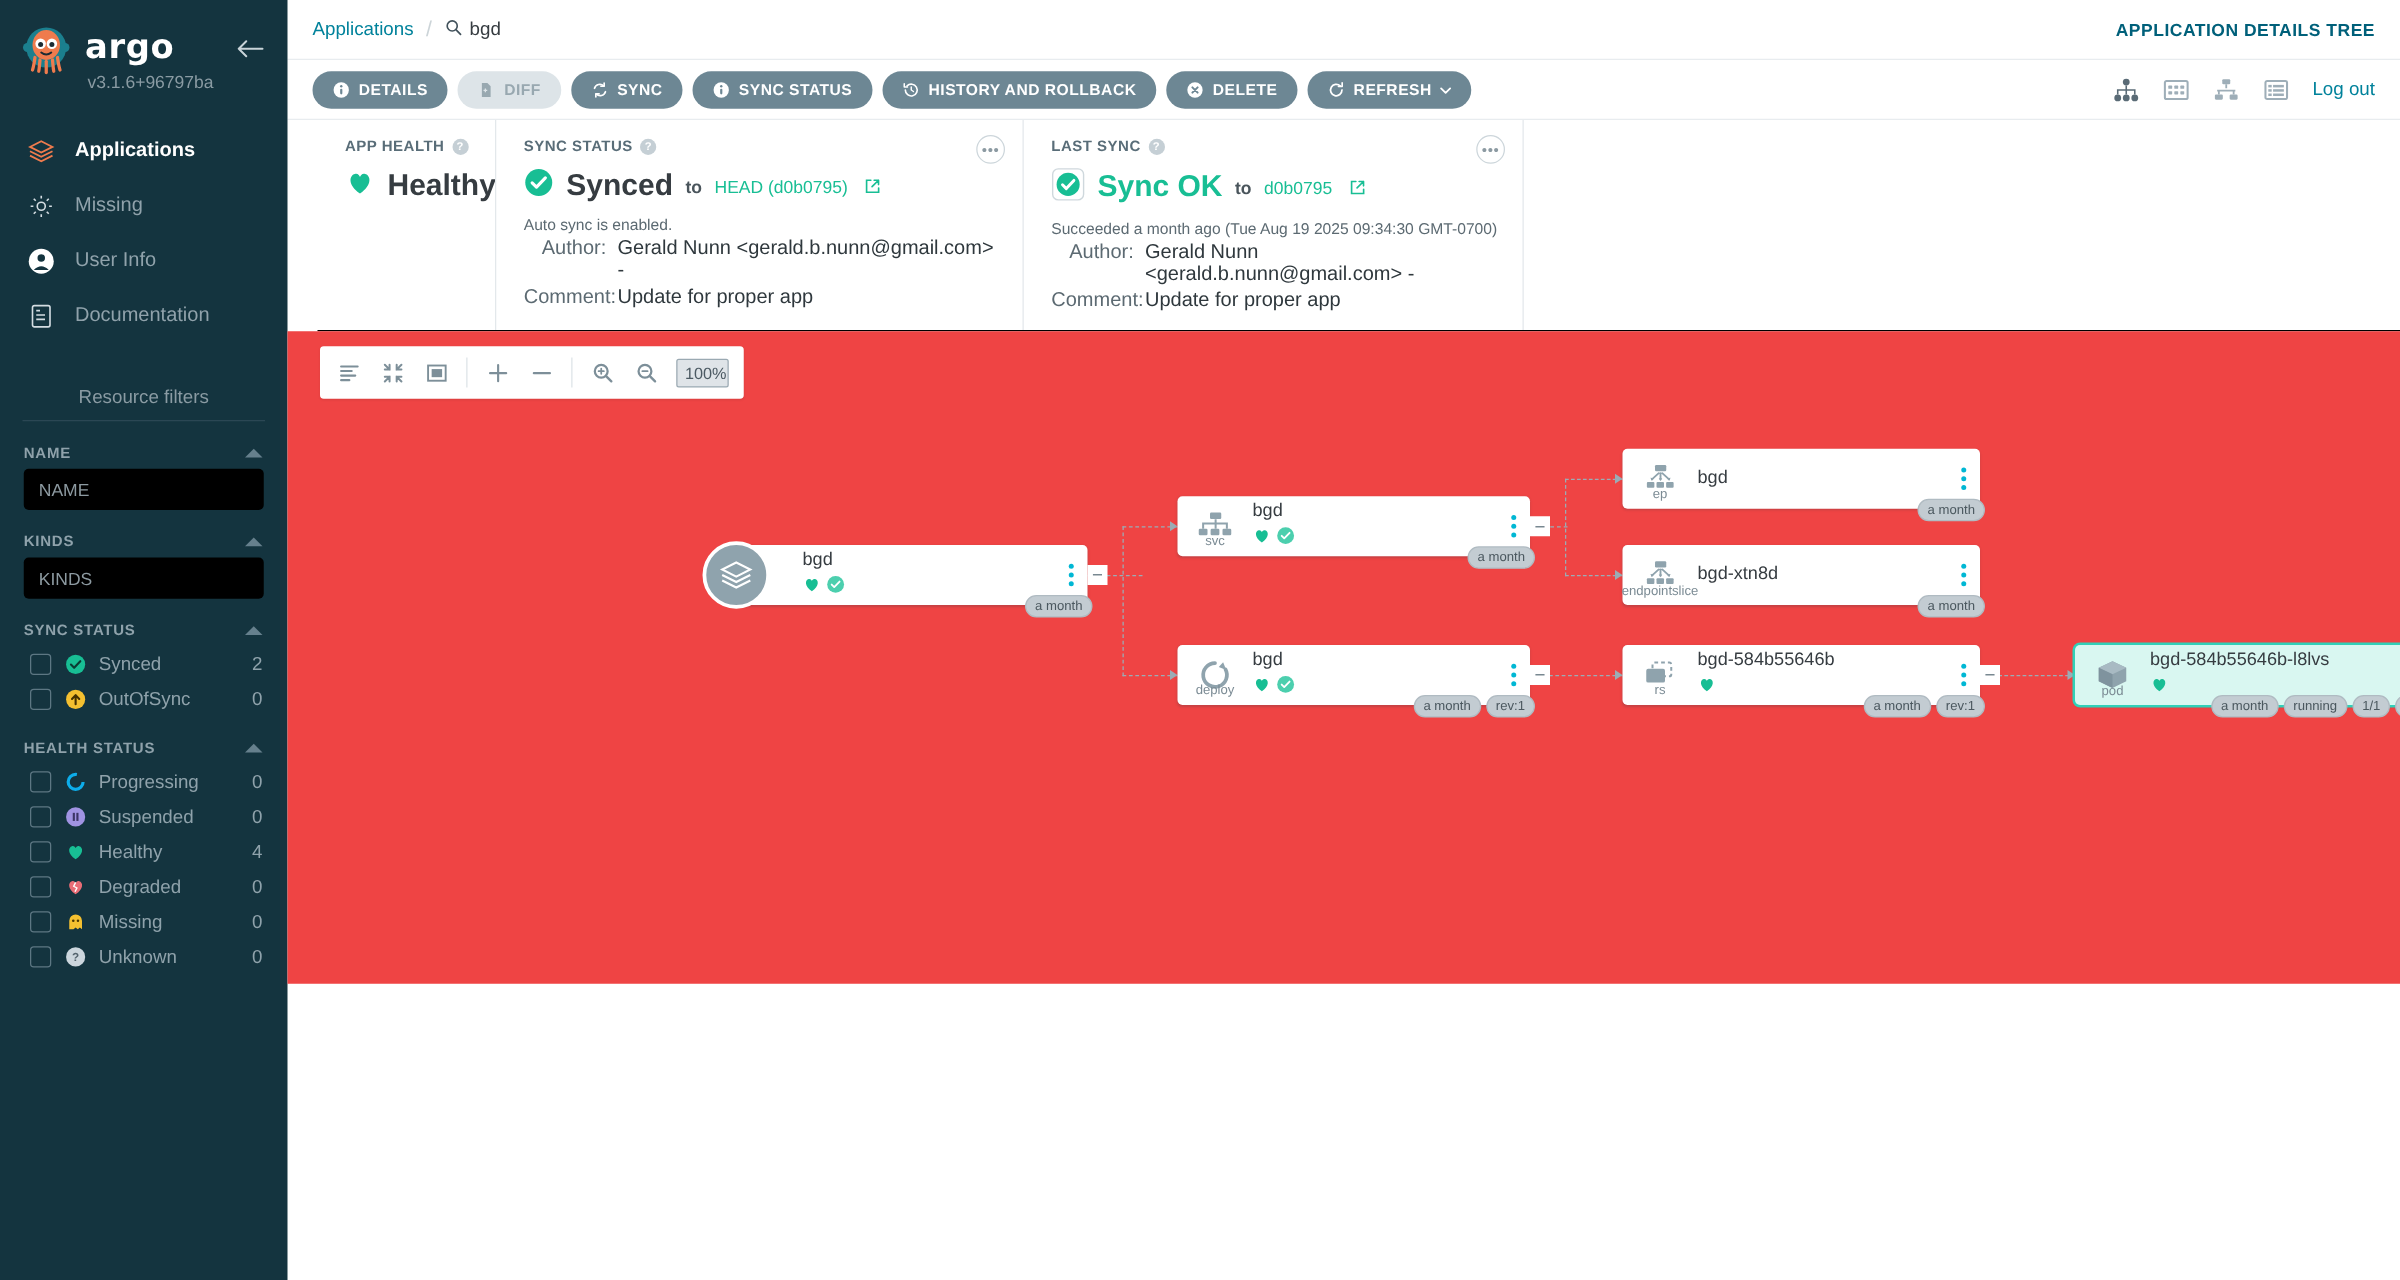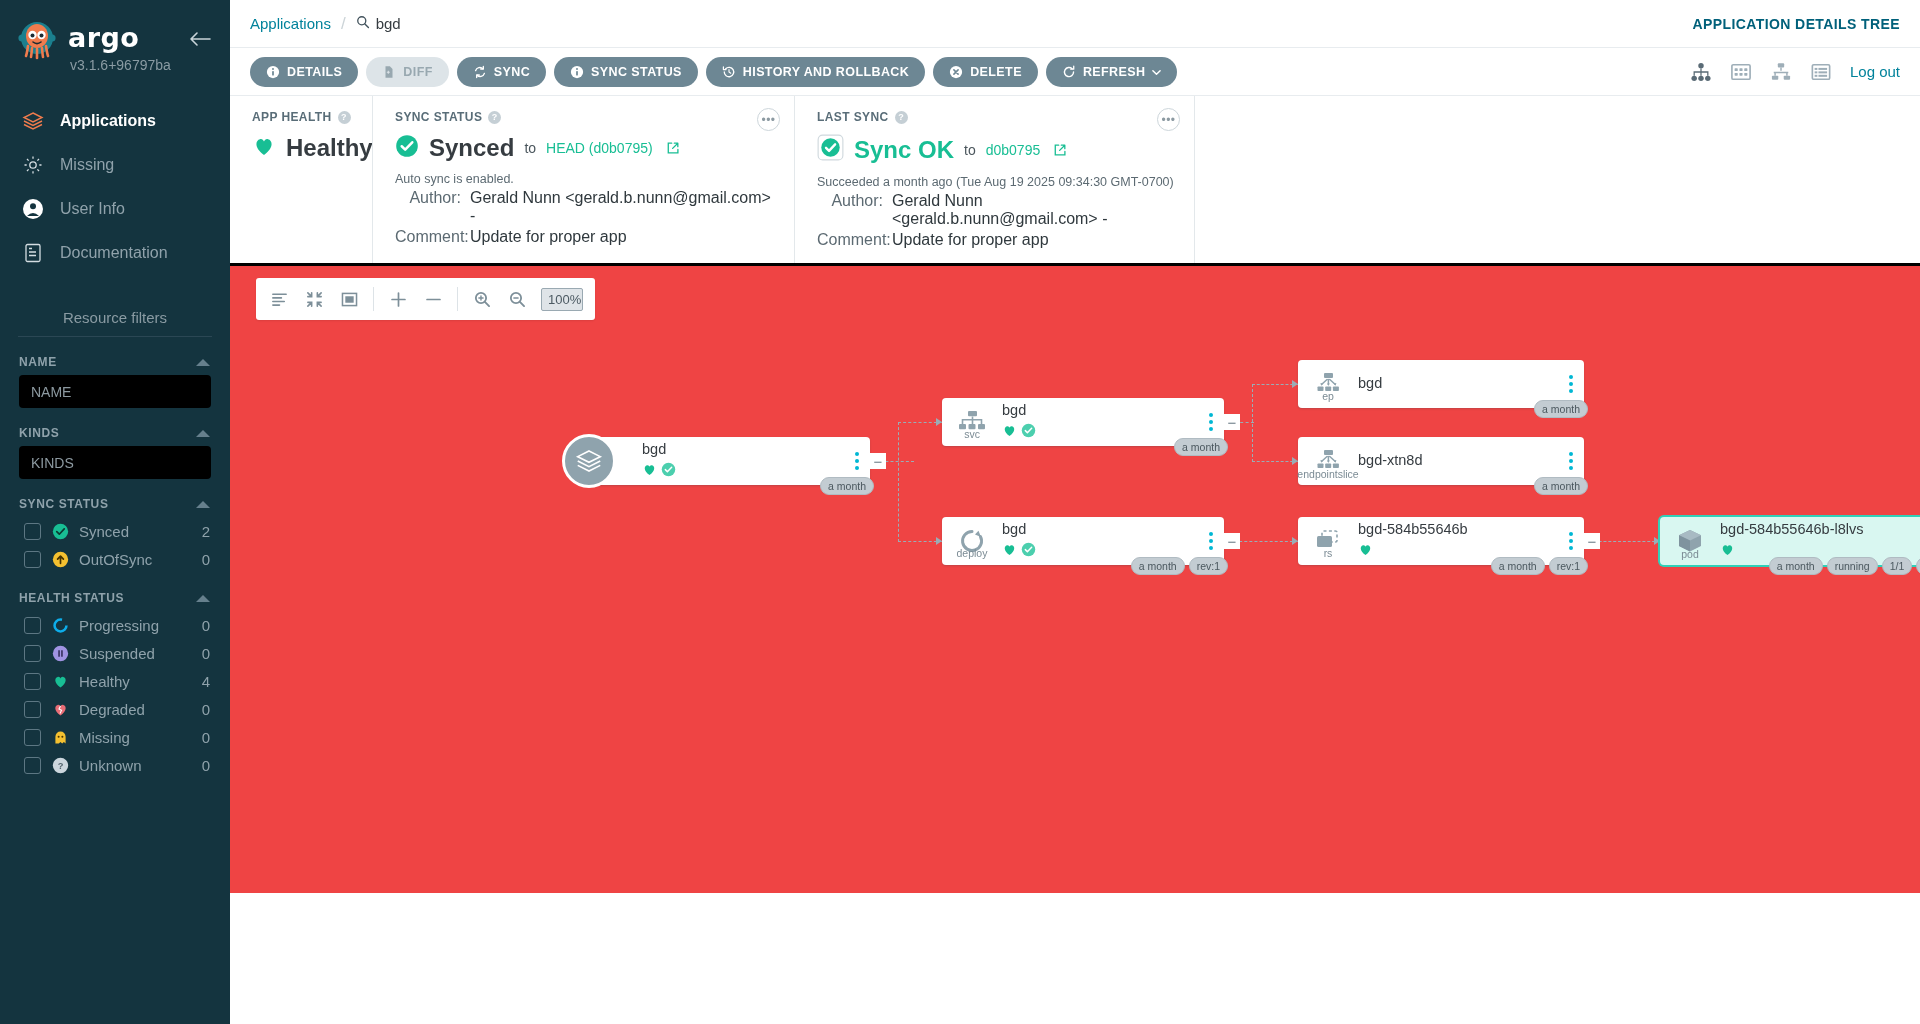--- a/index.html
+++ b/index.html
@@ -1,21 +1,21 @@
 <!DOCTYPE html>
 <html><head>
 <meta charset="utf-8">
 <style>
   * { box-sizing: border-box; margin: 0; padding: 0; }
   html, body {
     width: 1920px; height: 1024px;
     font-family: "Liberation Sans", sans-serif;
     background: #fff; overflow: hidden;
   }
-  #app { position: relative; width: 1920px; height: 893px; display: flex; }
+  #app { position: relative; width: 1920px; height: 787px; display: flex; }
 
   
   .sidebar {
     width: 230px; height: 1024px; background: #14343f;
     flex: 0 0 230px; position: relative; color: #a5b3ba;
   }
   .brand { display: flex; align-items: flex-start; padding: 18px 16px 0 14px; position: relative; }
   .logo-wrap { width: 46px; height: 46px; flex: 0 0 46px; position: relative; }
   .brand-text { margin-left: 8px; padding-top: 6px; }
   .brand-name { font-size: 27px; font-weight: 700; color: #fff; letter-spacing: .5px; line-height: 1; font-family: "DejaVu Sans", sans-serif;}
@@ -84,35 +84,35 @@
     font-size: 12.5px; font-weight: 700; letter-spacing: .4px; cursor: pointer;
     border: none; font-family: "Liberation Sans", sans-serif; white-space: nowrap;
   }
   .btn.disabled { background: #dde4e8; color: #98a8b0; }
   .btn-ico { width: 14px; height: 14px; display:flex; align-items:center; justify-content:center; }
   .topright { margin-left: auto; display: flex; align-items: center; gap: 18px; }
   .tr-ico { width: 22px; height: 22px; cursor: pointer; display:flex; align-items:center; justify-content:center;}
   .logout { color: #00829b; font-size: 15px; cursor: pointer; }
 
   
-  .status-panel { display: flex; flex: 0 0 auto; border-bottom: 3px solid #000000; background: #fff; }
+  .status-panel { display: flex; flex: 0 0 auto; border-bottom: 1px solid #000000; background: #fff; margin-left: 24px; }
   .sp-col { padding: 14px 18px 14px 22px; position: relative; }
   .sp-col + .sp-col { border-left: 1px solid #e3e8eb; }
   .sp-col.health { width: 142px; }
   .sp-col.sync { width: 422px; }
   .sp-col.lastsync { width: 400px; }
   .sp-head { font-size: 12px; font-weight: 700; color: #596d78; letter-spacing: .4px; display: flex; align-items: center; gap: 6px; }
   .q-mark {
     width: 13px; height: 13px; border-radius: 50%; background: #c5cfd5; color: #fff;
     font-size: 9px; display: flex; align-items: center; justify-content: center; font-weight: 700;
   }
   .sp-main { display: flex; align-items: center; gap: 10px; margin-top: 10px; }
   .sp-status-text { font-size: 24px; font-weight: 700; color: #363c41; }
   .sp-status-text.green { color: #18be94; }
-  .sp-to { font-size: 14px; color: #4a555c; }
+  .sp-to { font-size: 14px; color: #4a555c; font-weight: bold; }
   .sp-rev { color: #18be94; font-size: 14px; cursor: pointer; }
   .ext-link { display:inline-flex; vertical-align: -2px; margin-left: 3px; cursor:pointer;}
   .sp-note { font-size: 12.5px; color: #5c6a72; margin-top: 10px; }
   .sp-kv { margin-top: 3px; font-size: 16px; display: flex; }
   .sp-k { width: 66px; text-align: right; color: #5c6a72; flex: 0 0 66px; }
   .sp-v { margin-left: 9px; color: #2f383d; }
   .dots-btn {
     position: absolute; right: 14px; top: 12px;
     width: 23px; height: 23px; border: 1px solid #cdd6db; border-radius: 50%;
     display: flex; align-items: center; justify-content: center; cursor: pointer;

